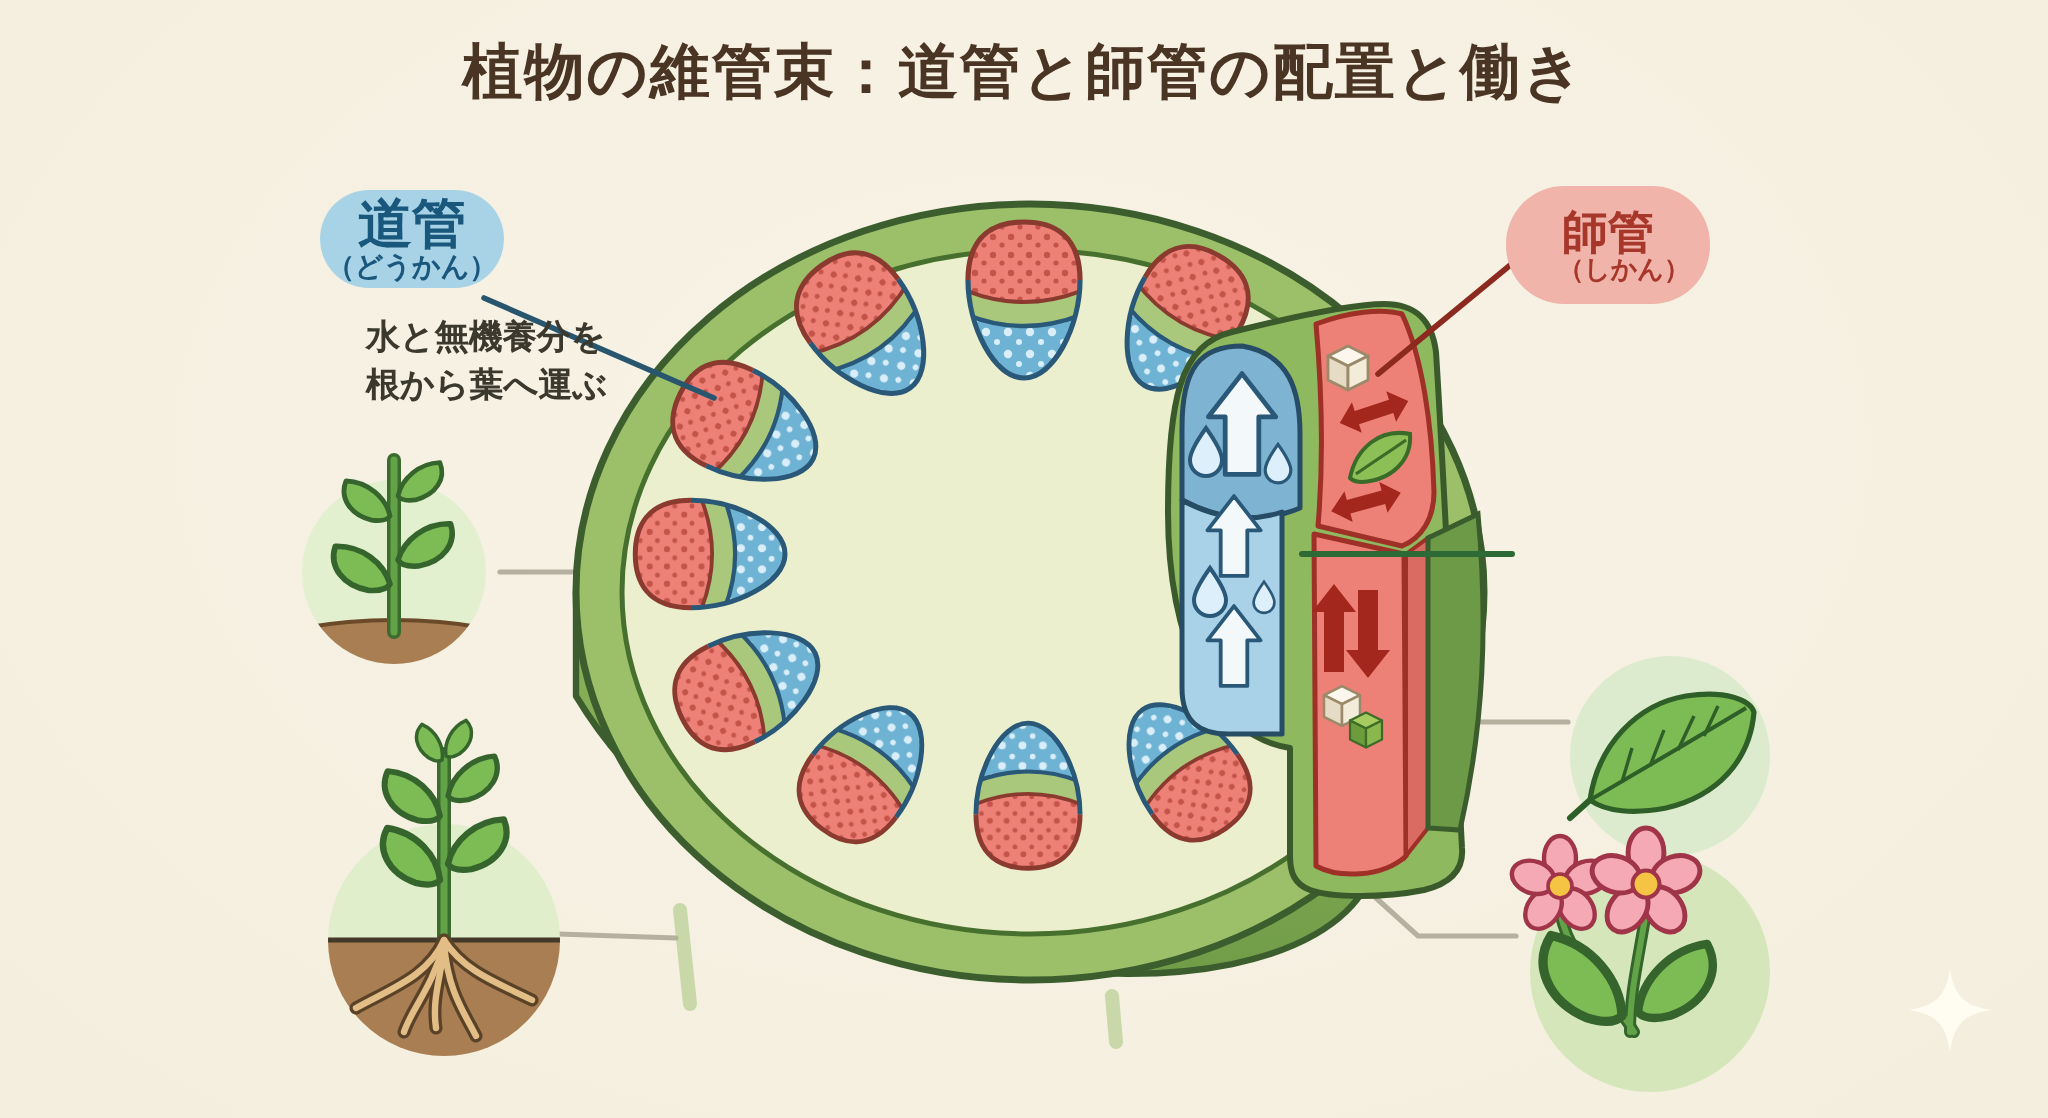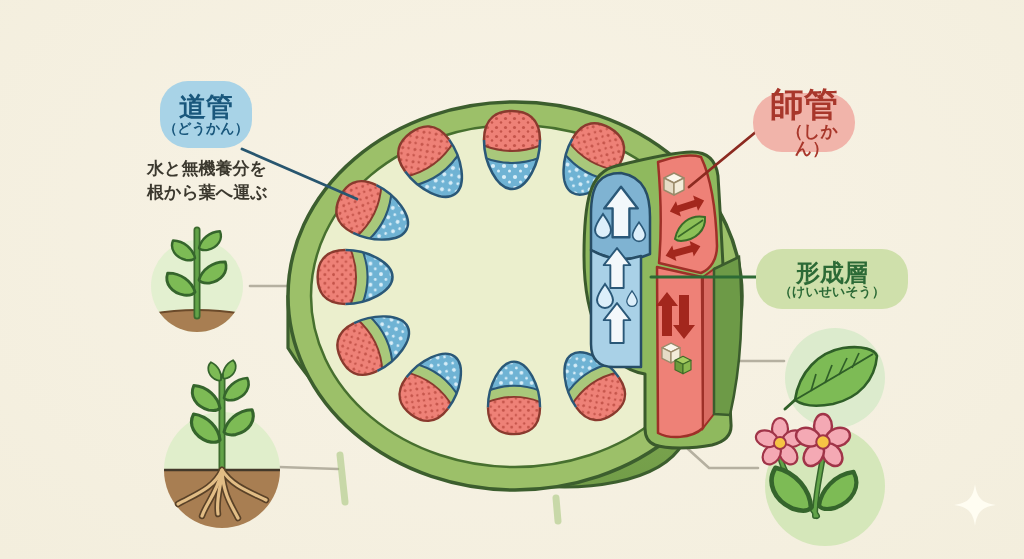--- a/index.html
+++ b/index.html
@@ -12,32 +12,33 @@
   .title{
     position:absolute;left:0;top:16px;width:100%;text-align:center;
     font-size:30px;font-weight:800;letter-spacing:1px;color:var(--title-text,#4a3423);
   }
   .badge{
     position:absolute;display:flex;flex-direction:column;align-items:center;justify-content:center;
     text-align:center;line-height:1.05;
   }
   .badge .term{font-weight:800;}
   .badge .reading{font-weight:700;}
-  .badge-xylem{left:160px;top:81px;width:92px;height:67px;background:var(--xylem-badge,#a8d3e7);border-radius:28px;color:var(--xylem-text,#19577c);}
+  .badge-xylem{left:160px;top:95px;width:92px;height:49px;background:var(--xylem-badge,#a8d3e7);border-radius:28px;color:var(--xylem-text,#19577c);}
   .badge-xylem .term{font-size:27px;}
   .badge-xylem .reading{font-size:14px;}
   .badge-phloem{left:753px;top:93px;width:102px;height:59px;background:var(--phloem-badge,#f1b4aa);border-radius:29px;color:var(--phloem-text,#a8372b);}
-  .badge-phloem .term{font-size:34px;}
-  .badge-phloem .reading{font-size:17px;margin-left:16px;}
+  .badge-phloem .term{font-size:23px;}
+  .badge-phloem .reading{font-size:13px;margin-left:16px;}
   .badge-cambium{left:756px;top:249px;width:152px;height:60px;background:var(--cambium-badge,#cfe0ab);border-radius:26px;color:var(--cambium-text,#2c6a36);}
   .badge-cambium .term{font-size:24px;}
   .badge-cambium .reading{font-size:13px;}
   .desc{
     position:absolute;font-size:17px;font-weight:700;color:#3b382e;line-height:1.42;
     white-space:pre-line;
+    margin-left:36px;
   }
   .desc-xylem{left:147px;top:157px;width:180px;}
   .desc-phloem{left:752px;top:160px;width:170px;}
 </style>
 </head>
 <body>
 
 <div class="stage">
 
 <svg width="1024" height="559" viewBox="0 0 1024 559">
@@ -247,31 +248,28 @@
       <path d="M -45,-30 C -40,-5 -20,10 -8,30" stroke="#62a348" stroke-width="3"></path>
       <path d="M -2,-30 C -6,-5 -10,10 -10,30" stroke="#62a348" stroke-width="3"></path>
     </g>
     <use href="#leafP" transform="translate(-14,22) rotate(18) scale(2.1)"></use>
     <use href="#leafP" transform="translate(-6,20) rotate(-14) scale(-1.9,1.9)"></use>
     <use href="#flowerHead" transform="translate(-45,-43)"></use>
     <use href="#flowerHead" transform="translate(-2,-44) scale(1.12)"></use>
   </g>
 </svg>
 
+<div class="title">植物の維管束：道管と師管の配置と働き</div>
 
 <div class="badge badge-xylem">
   <div class="term">道管</div>
   <div class="reading">（どうかん）</div>
 </div>
 <div class="desc desc-xylem">水と無機養分を
 根から葉へ運ぶ</div>
 
 <div class="badge badge-phloem">
   <div class="term">師管</div>
   <div class="reading">（しかん）</div>
 </div>
 
-<div class="badge badge-cambium">
-  <div class="term">形成層</div>
-  <div class="reading">（けいせいそう）</div>
+
 </div>
 
-</div>
-
 </body></html>

